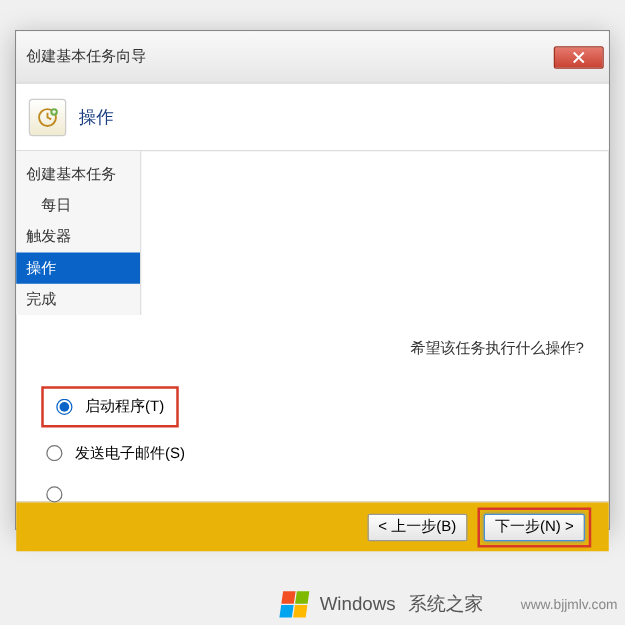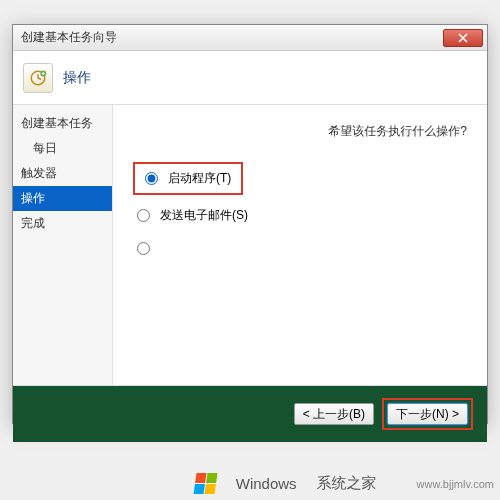--- a/index.html
+++ b/index.html
@@ -15,21 +15,21 @@
       position: absolute;
       left: 12px;
       top: 24px;
       width: 476px;
       height: 400px;
       background: #fff;
       border: 1px solid #888;
       box-shadow: 0 4px 20px rgba(0,0,0,0.25);
     }
     .titlebar {
-      height: 26px;
+      height: 42px;
       background: linear-gradient(to bottom, #f9f9f9, #e6e6e6);
       border-bottom: 1px solid #ccc;
       display: flex;
       align-items: center;
       padding: 0 4px 0 8px;
       font-size: 12px;
       color: #333;
     }
     .titlebar-text { flex: 1; }
     .close-btn {
@@ -65,20 +65,21 @@
       justify-content: center;
     }
     .header-icon svg { width: 18px; height: 18px; }
     .header-title {
       font-size: 14px;
       color: #1a3e80;
     }
     .body {
       display: flex;
       height: 280px;
+      flex-direction: column;
     }
     .sidebar {
       width: 100px;
       background: #f6f6f6;
       border-right: 1px solid #e0e0e0;
       padding-top: 6px;
     }
     .sidebar-item {
       font-size: 12px;
       padding: 4px 8px;
@@ -107,28 +108,28 @@
       width: 13px; height: 13px;
       accent-color: #0a64c8;
     }
     .highlight-red {
       border: 2px solid #d83a2a;
       display: inline-flex;
       padding: 4px 6px;
       margin-bottom: 10px;
     }
     .footer {
-      height: 57px;
+      height: 40px;
       border-top: 1px solid #ddd;
       display: flex;
       align-items: center;
       justify-content: flex-end;
       gap: 8px;
       padding-right: 14px;
-      background: #14532d;
+      background: #eab308;
     }
     .btn {
       min-width: 76px;
       height: 22px;
       background: linear-gradient(to bottom, #fdfdfd, #e5e5e5);
       border: 1px solid #999;
       border-radius: 2px;
       font-size: 12px;
       padding: 0 8px;
       cursor: pointer;
@@ -144,21 +145,21 @@
       border: 2px solid #d83a2a;
       padding: 3px;
       display: inline-flex;
     }
     .watermark {
       position: absolute;
       bottom: 6px;
       right: 6px;
       display: flex;
       align-items: center;
-      gap: 20px;
+      gap: 10px;
       font-size: 12px;
       color: #666;
     }
     .winlogo {
       display: grid;
       grid-template-columns: 10px 10px;
       grid-template-rows: 10px 10px;
       gap: 1px;
       transform: skewX(-8deg);
     }

